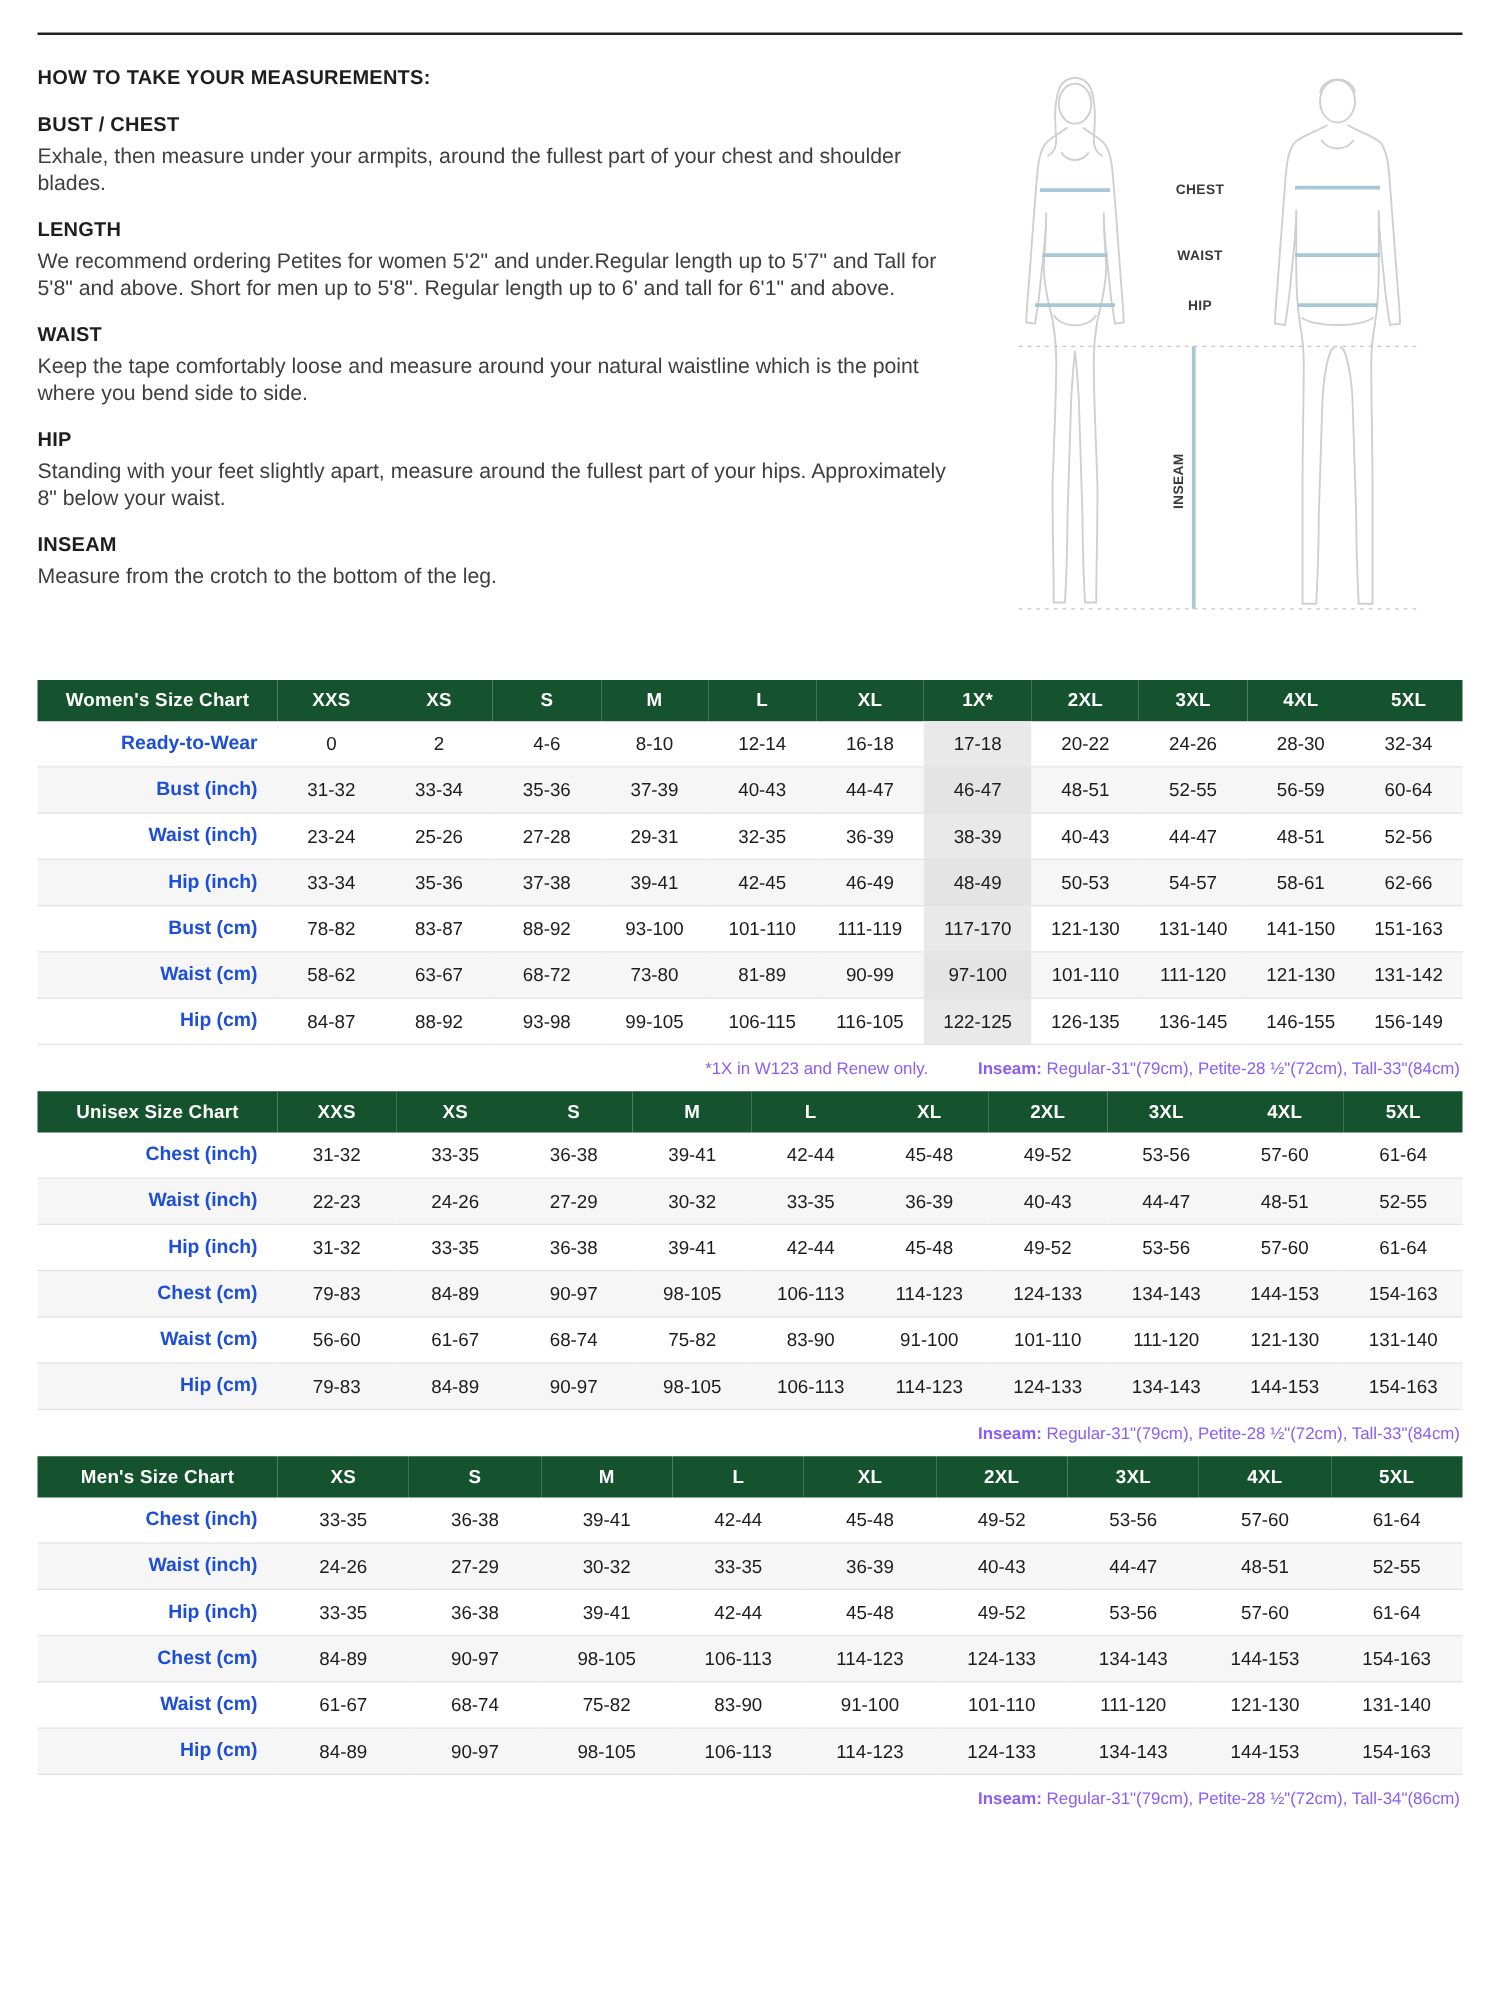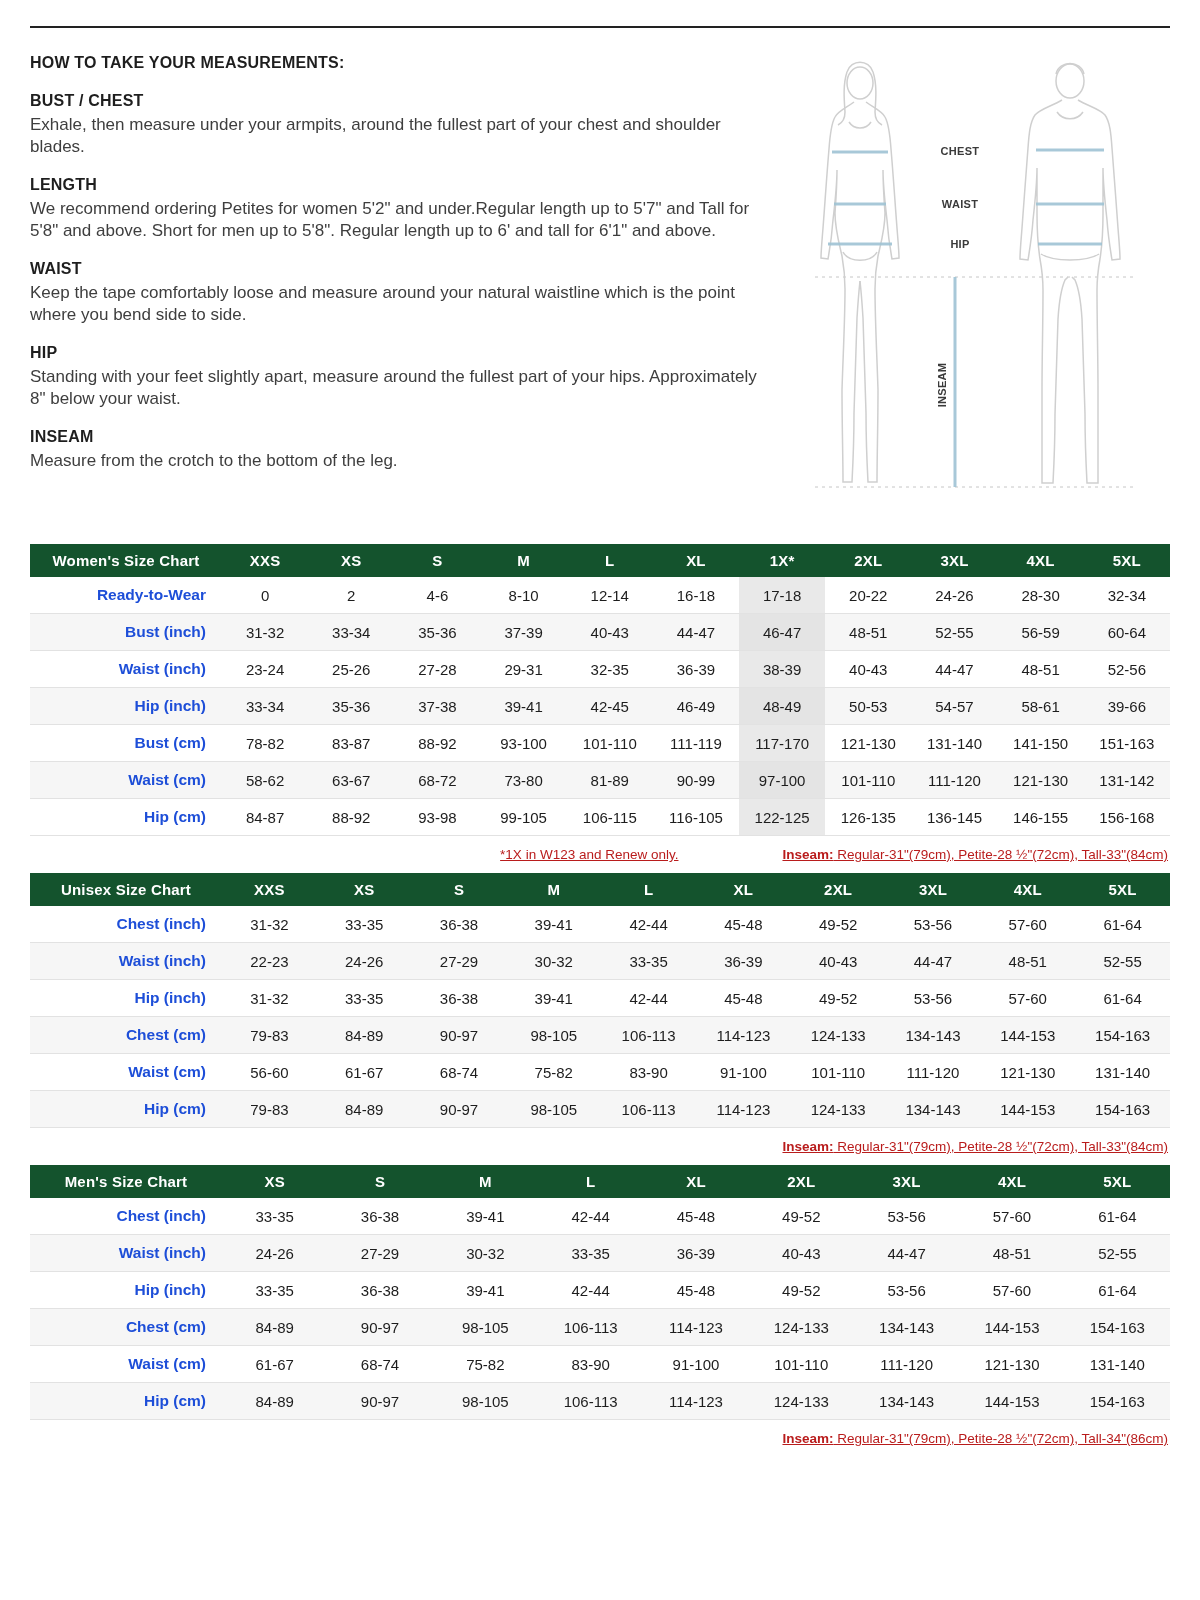--- a/index.html
+++ b/index.html
@@ -56,22 +56,22 @@
     text-align: right; padding: 9px 16px 9px 4px;
     font-size: 15.5px; font-weight: bold; color: #1d4ed8;
   }
   tbody td {
     text-align: center; font-size: 15px; color: #1d1d1d; padding: 9px 2px;
   }
   tbody td.hl { background: #e9e9e9; }
   tbody tr:nth-child(even) td.hl { background: #e4e4e4; }
 
   .notes {
-    display: flex; justify-content: flex-end; gap: 104px;
-    padding: 11px 2px 9px 2px; font-size: 13.5px; color: #b91c1c; text-decoration: underline;
+    display: flex; justify-content: flex-end; gap: 40px;
+    padding: 11px 2px 9px 2px; font-size: 13.5px; color: #8b5cf6;
   }
   .notes b { font-weight: bold; }
 </style>
 </head>
 <body>
 
 <div class="page">
 
   <hr class="title-rule">
 
@@ -211,21 +211,21 @@
             <td>33-34</td>
             <td>35-36</td>
             <td>37-38</td>
             <td>39-41</td>
             <td>42-45</td>
             <td>46-49</td>
             <td class="hl">48-49</td>
             <td>50-53</td>
             <td>54-57</td>
             <td>58-61</td>
-            <td>39-66</td>
+            <td>62-66</td>
           </tr>
           <tr>
             <th class="rlabel">Bust (cm)</th>
             <td>78-82</td>
             <td>83-87</td>
             <td>88-92</td>
             <td>93-100</td>
             <td>101-110</td>
             <td>111-119</td>
             <td class="hl">117-170</td>
@@ -253,21 +253,21 @@
             <td>84-87</td>
             <td>88-92</td>
             <td>93-98</td>
             <td>99-105</td>
             <td>106-115</td>
             <td>116-105</td>
             <td class="hl">122-125</td>
             <td>126-135</td>
             <td>136-145</td>
             <td>146-155</td>
-            <td>156-168</td>
+            <td>156-149</td>
           </tr>
         </tbody>
       </table>
     <div class="notes">
       <span>*1X in W123 and Renew only.</span>
       <span><b>Inseam:</b><span> Regular-31"(79cm), Petite-28 ½"(72cm), Tall-33"(84cm)</span></span>
     </div>
   </section>
 
   <section class="chart">

